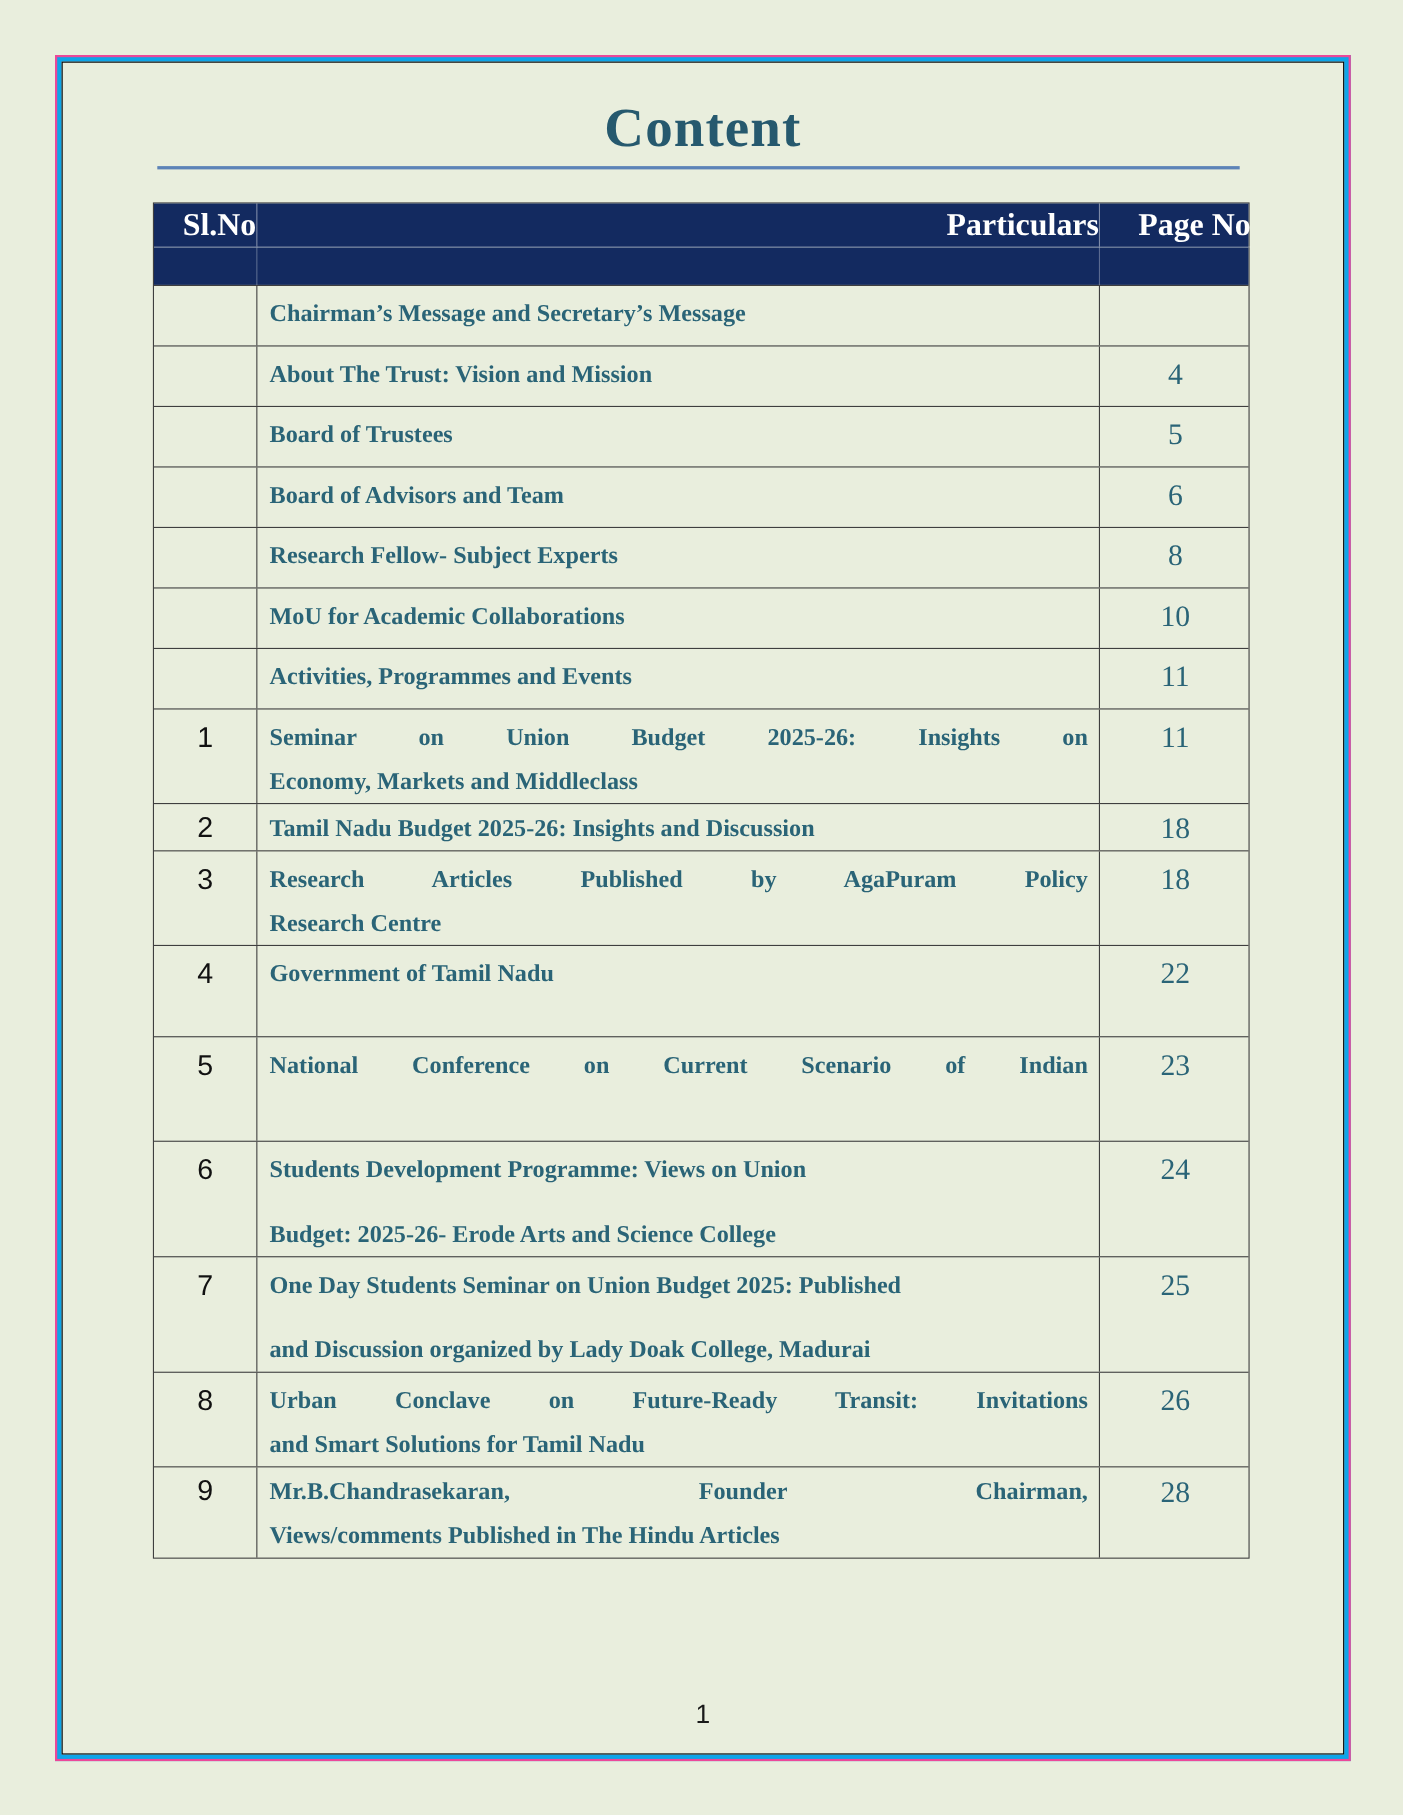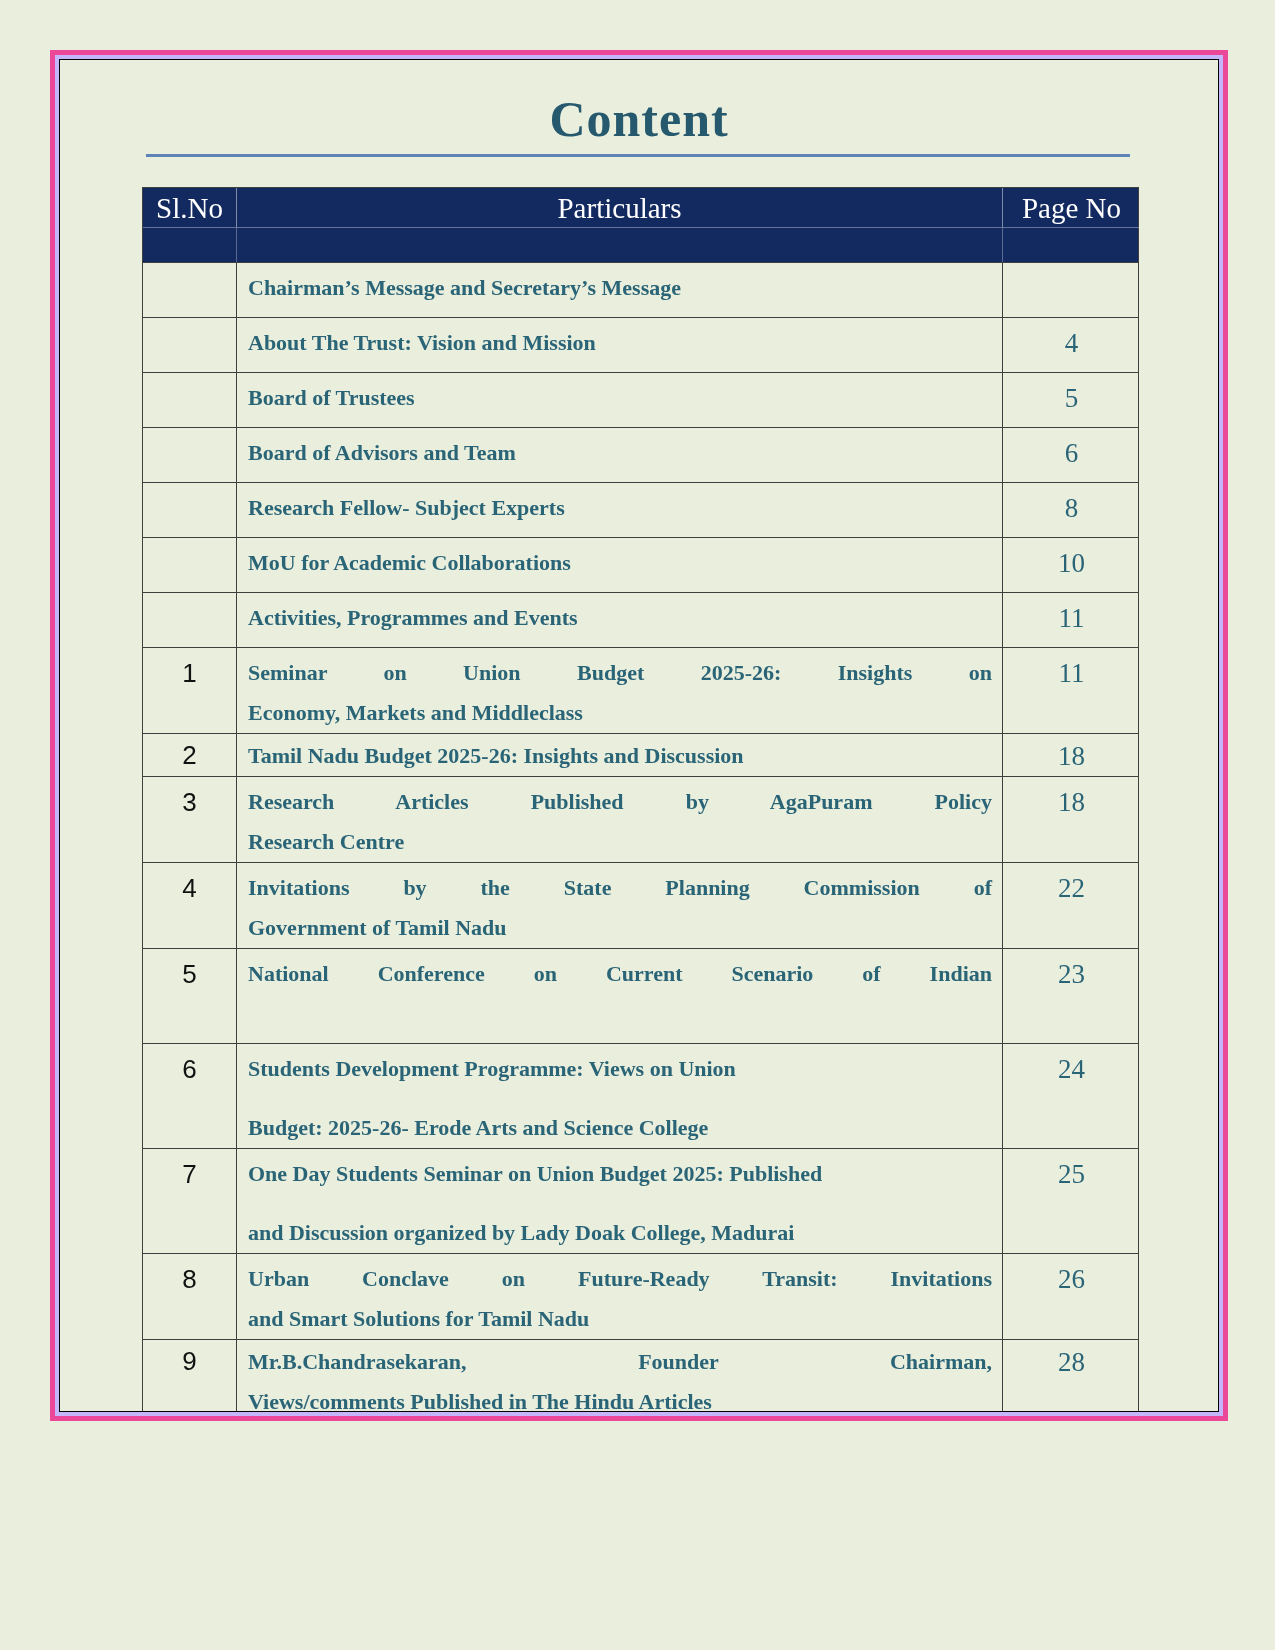--- a/index.html
+++ b/index.html
@@ -16,23 +16,23 @@
   html,body{background:var(--bg);}
   .canvas{
     position:relative;
     width:1275px;height:1650px;
     background:var(--bg);
     font-family:var(--serif);
     overflow:hidden;
   }
   .border-outer{
     position:absolute;left:50px;top:50px;
-    width:1178px;height:1371px;
-    border:5px solid #ec4899;
-    background:#c4b5fd;
+    width:1178px;height:1551px;
+    border:2px solid #ec4899;
+    background:#0ea5e9;
     padding:4px;
   }
   .border-inner{
     width:100%;height:100%;
     border:1px solid #000;
     background:var(--bg);
     padding:0;
     overflow:hidden;
   }
   .page-title{
@@ -56,24 +56,24 @@
     border:1px solid var(--grid);
     background:var(--bg);
   }
   .thead-row{
     display:grid;
     grid-template-columns:94px 766px 137px;
     background:var(--navy);
   }
   .th{
     color:#ffffff;
-    font-weight:400;
+    font-weight:700;
     font-size:29px;
     line-height:40px;
-    text-align:center;
+    text-align:right;
     height:40px;
   }
   .th-label.c1,.th-label.c2{border-right:1px solid rgba(255,255,255,.45);}
   .th-label{border-bottom:1px solid rgba(255,255,255,.35);}
   .th-empty{height:34px;}
   .th-empty.c1,.th-empty.c2{border-right:1px solid rgba(255,255,255,.3);}
   .trow{
     display:grid;
     grid-template-columns:94px 766px 137px;
     border-top:1px solid var(--grid);
@@ -213,21 +213,20 @@
               <div class="cell c-sl">3</div>
               <div class="cell c-part">
                 <div class="line j">Research Articles Published by AgaPuram Policy</div>
                 <div class="line">Research Centre</div>
               </div>
               <div class="cell c-page">18</div>
             </div>
             <div class="trow r-two">
               <div class="cell c-sl">4</div>
               <div class="cell c-part">
-                <div class="line j">Invitations by the State Planning Commission of</div>
                 <div class="line">Government of Tamil Nadu</div>
               </div>
               <div class="cell c-page">22</div>
             </div>
             <div class="trow r-wide">
               <div class="cell c-sl">5</div>
               <div class="cell c-part">
                 <div class="line j">National Conference on Current Scenario of Indian</div>
               </div>
               <div class="cell c-page">23</div>

